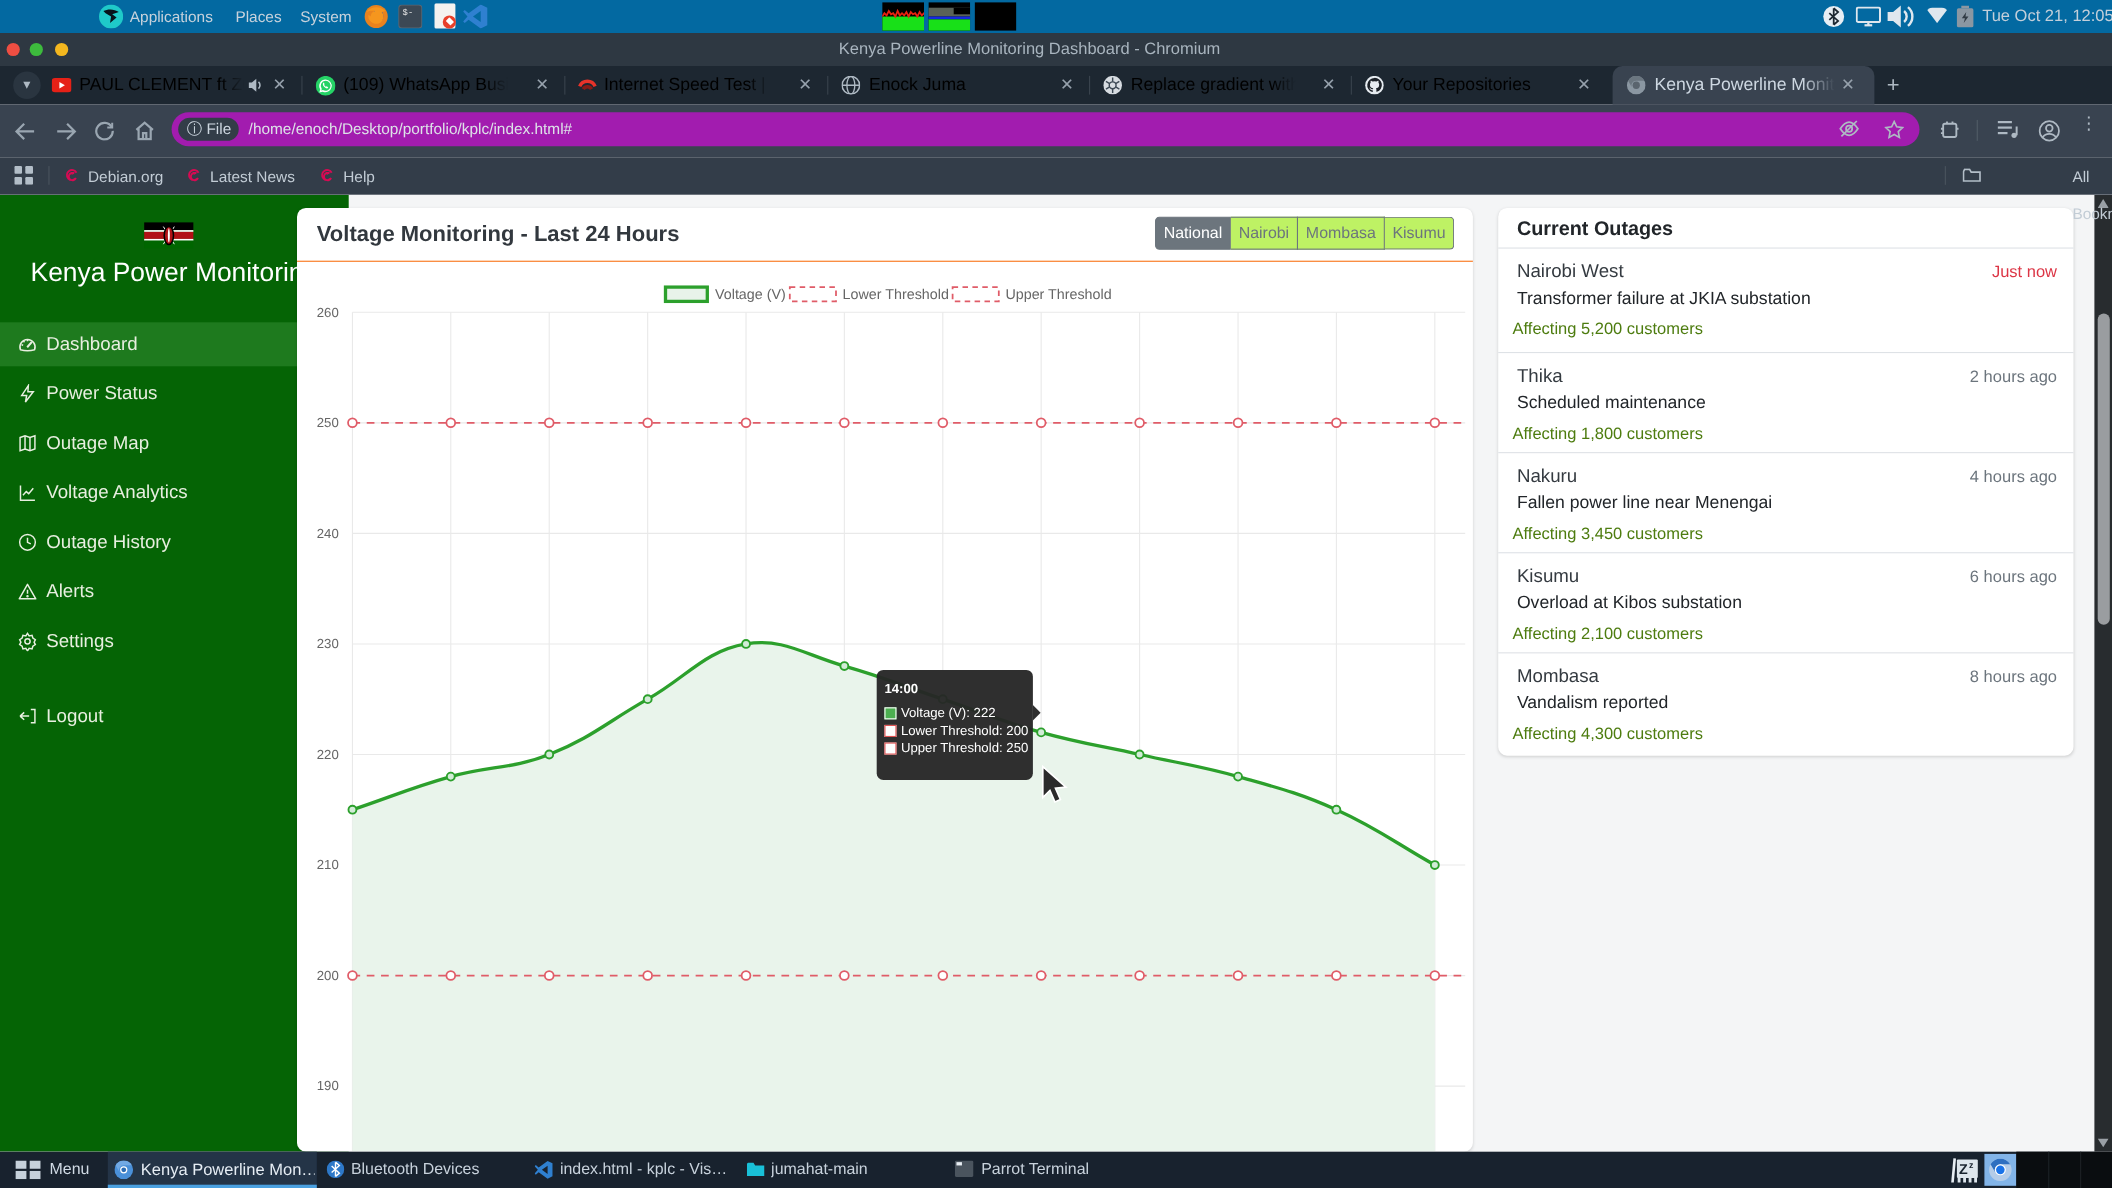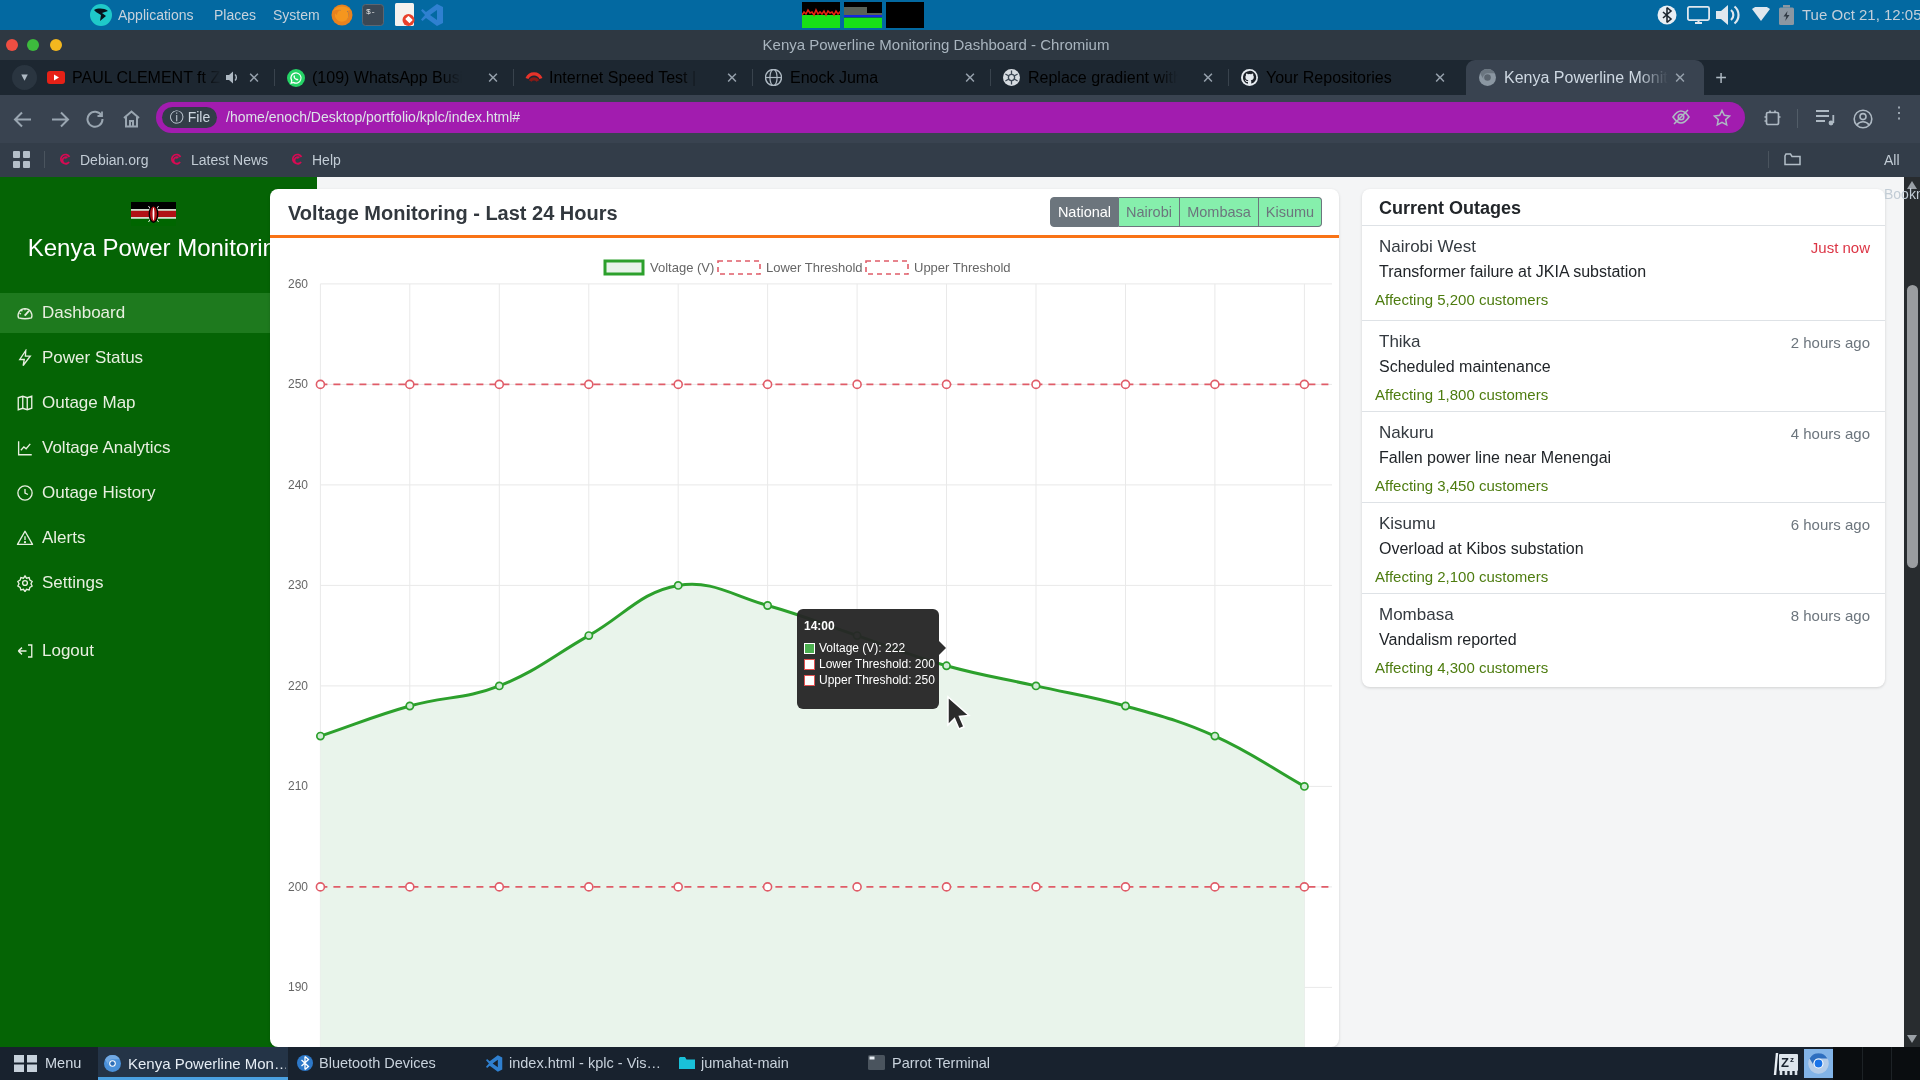--- a/index.html
+++ b/index.html
@@ -32,24 +32,24 @@
 #page { left:0; top:177px; width:1920px; height:870px; background:#f4f5f6; overflow:hidden; }
 #sidebar { position:absolute; left:0; top:0; width:317px; height:870px; background:#056405; }
 #sbtitle { position:absolute; left:0; top:57px; width:317px; text-align:center; color:#fff; font-size:24px; white-space:nowrap; }
 .nav { position:absolute; left:0; width:317px; height:40px; color:#e8efe0; font-size:17px; }
 .nav .ic { position:absolute; left:16px; top:11px; width:18px; height:18px; }
 .nav .lb { position:absolute; left:42px; top:0; height:40px; line-height:40px; }
 .card { position:absolute; background:#fff; border-radius:8px; box-shadow:0 1px 3px rgba(0,0,0,0.15); }
 #chartcard { left:270px; top:12px; width:1069px; height:858px; }
 #outagecard { left:1362px; top:12px; width:523px; height:498px; }
 
-#chartHead { position:absolute; left:0; top:0; width:1069px; height:49px; border-bottom:3px solid #f97316; }
+#chartHead { position:absolute; left:0; top:0; width:1069px; height:49px; border-bottom:1px solid #f97316; }
 #chartTitle { position:absolute; left:18px; top:0; height:49px; line-height:49px; font-size:20px; font-weight:bold; color:#32383e; }
 #btns { position:absolute; left:780px; top:8px; height:30px; font-size:15px; white-space:nowrap; display:flex; }
-.btn { flex:none; height:30px; line-height:28px; text-align:center; border:1px solid #6c757d; border-left:none; color:#6c757d; background:#86efac; font-size:14.5px; }
+.btn { flex:none; height:30px; line-height:28px; text-align:center; border:1px solid #6c757d; border-left:none; color:#6c757d; background:#bef264; font-size:14.5px; }
 .btn.first { border-left:1px solid #6c757d; border-radius:4px 0 0 4px; }
 .btn.last { border-radius:0 4px 4px 0; }
 .btn.on { background:#6c757d; color:#fff; }
 
 #outTitle { position:absolute; left:17px; top:0; height:36px; line-height:38px; font-size:18px; font-weight:bold; color:#212529; }
 .oEntry { position:absolute; left:0; width:523px; }
 .oName { position:absolute; left:17px; top:12px; font-size:17px; color:#343a40; }
 .oTime { position:absolute; right:15px; top:14px; font-size:15px; color:#6c757d; }
 .oTime.red { color:#dc3545; }
 .oDesc { position:absolute; left:17px; top:38px; font-size:16px; color:#212529; }

